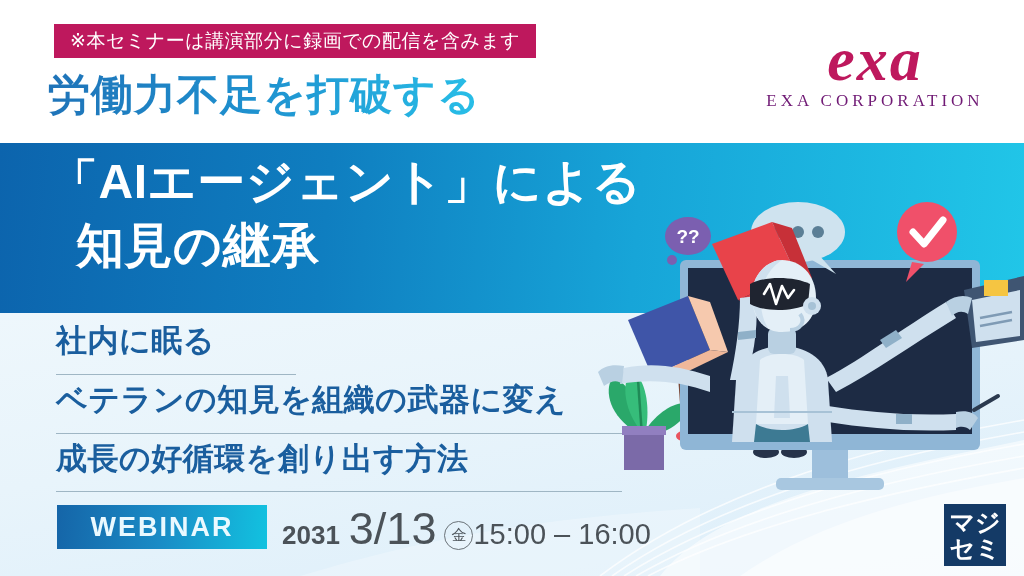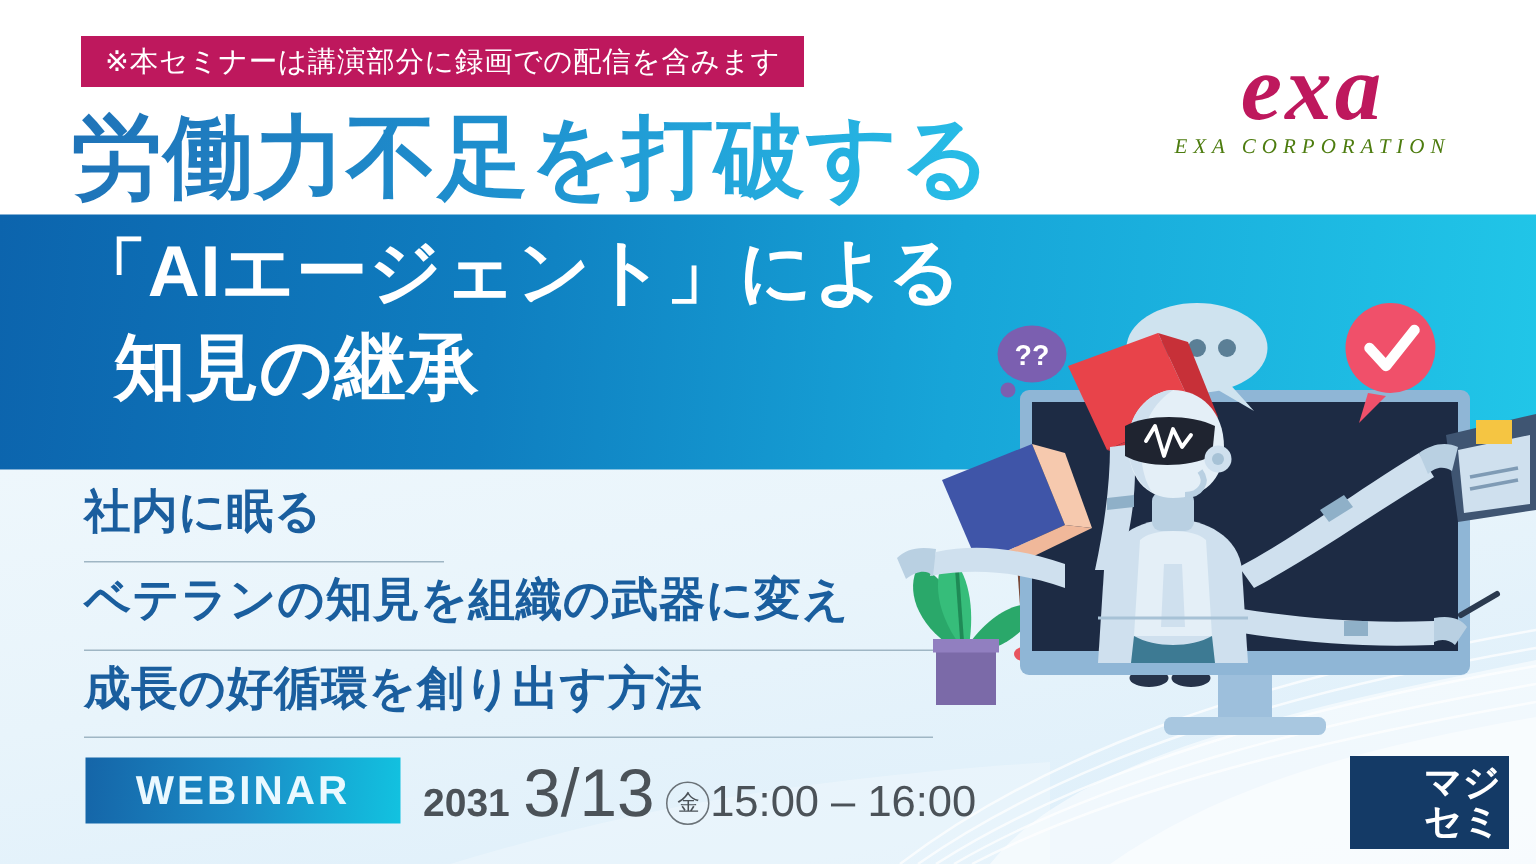--- a/index.html
+++ b/index.html
@@ -56,32 +56,31 @@
     font-family: "Liberation Serif", "DejaVu Serif", serif;
     font-style: italic;
     font-size: 62px;
     font-weight: 700;
     color: #be185d;
     line-height: 0.95;
     letter-spacing: 2px;
   }
   .exa-sub {
     font-family: "Liberation Serif", "DejaVu Serif", serif;
-    font-size: 14px;
-    font-style: italic;
+    font-size: 17px;
     letter-spacing: 4px;
-    color: #4d7c0f;
+    color: #701a75;
     margin-top: 2px;
   }
 
   
   .headline {
     position: absolute;
     left: 48px; top: 72px;
-    font-size: 60px;
+    font-size: 42px;
     font-weight: 700;
     letter-spacing: 1px;
     line-height: 1.1;
     white-space: nowrap;
     background: linear-gradient(100deg, #1f73b8 0%, #1e8fce 45%, #28bfe8 100%);
     -webkit-background-clip: text;
     background-clip: text;
     color: transparent;
     -webkit-text-fill-color: transparent;
   }
@@ -163,21 +162,20 @@
     right: 18px; bottom: 10px;
     width: 62px; height: 62px;
     background: #143a66;
     color: #ffffff;
     display: flex; flex-direction: column;
     align-items: center; justify-content: center;
     font-size: 25px;
     font-weight: 700;
     line-height: 1.04;
     letter-spacing: 0px;
-    padding-left: 44px;
   }
 
   
   .illo { position: absolute; left: 560px; top: 180px; width: 464px; height: 340px; }
 </style>
 </head>
 <body>
 
 <div id="banner">
 

